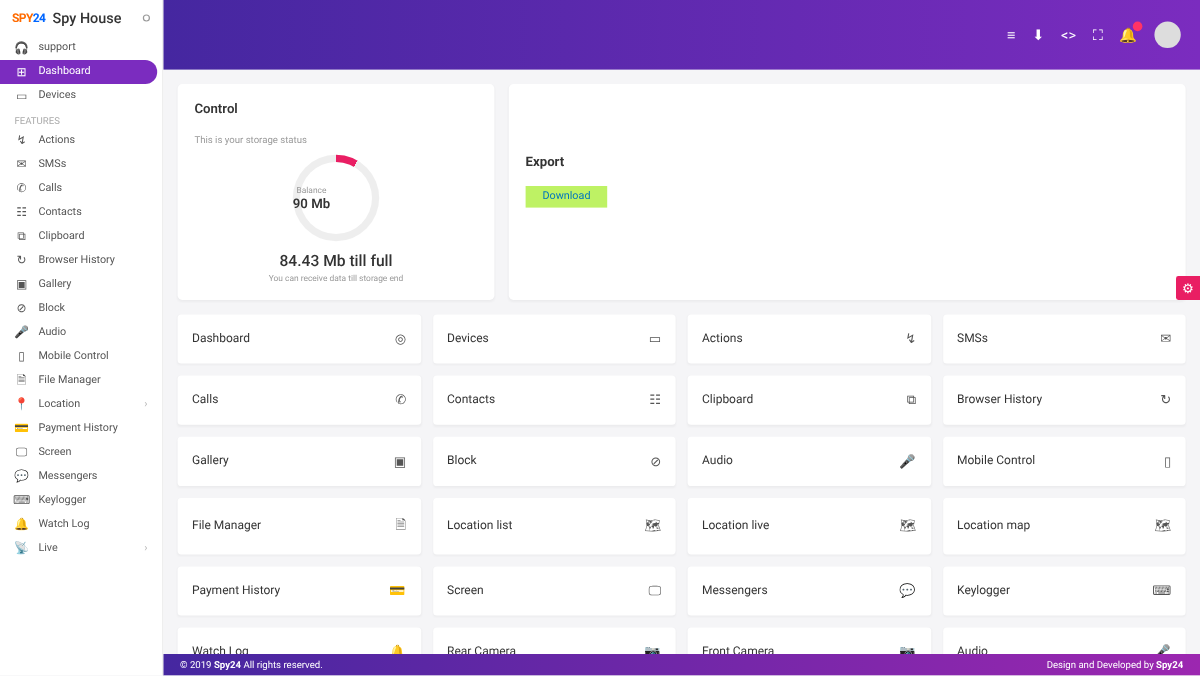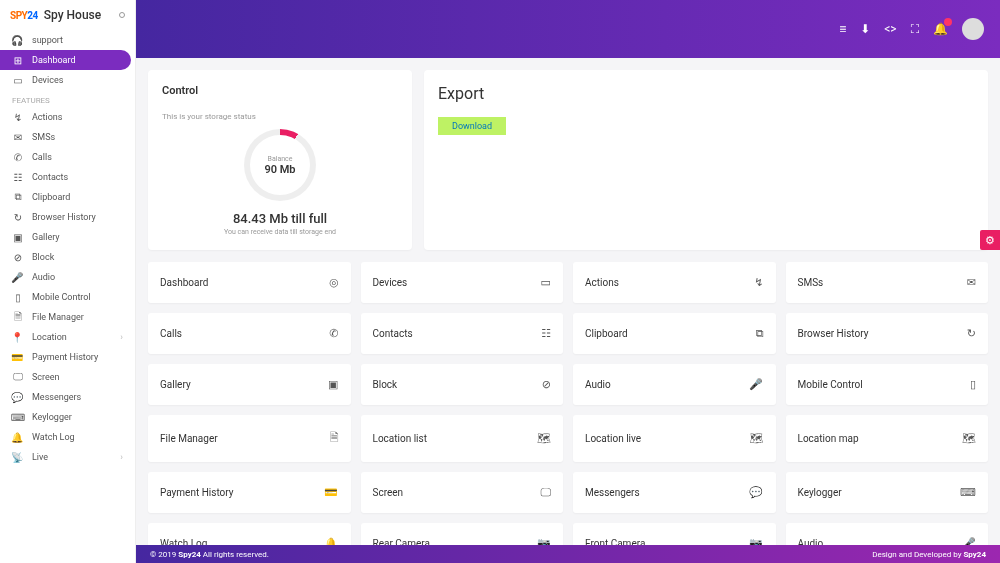--- a/index.html
+++ b/index.html
@@ -22,31 +22,31 @@
 .topbar .avatar { width: 22px; height: 22px; border-radius: 50%; background: #ddd; }
 .badge { position: absolute; top: -4px; right: -4px; width: 8px; height: 8px; background: #ff3366; border-radius: 50%; font-size: 6px; color: #fff; display: flex; align-items: center; justify-content: center; }
 
 .main { position: absolute; left: 136px; right: 0; top: 58px; bottom: 18px; padding: 12px; overflow: hidden; }
 .top-cards { display: flex; gap: 12px; margin-bottom: 12px; }
 .card { background: #fff; border-radius: 4px; padding: 14px; box-shadow: 0 1px 2px rgba(0,0,0,0.04); }
 .storage-card { width: 264px; }
 .storage-card h3 { font-size: 11px; font-weight: 600; color: #333; }
 .storage-card .sub { font-size: 8px; color: #999; margin-top: 15px; }
 .gauge-wrap { display: flex; flex-direction: column; align-items: center; margin-top: 8px; }
-.gauge { width: 72px; height: 72px; border-radius: 50%; position: relative; display: flex; flex-direction: column; align-items: center; justify-content: center; }
+.gauge { width: 72px; height: 72px; border-radius: 50%; position: relative; display: flex; flex-direction: column; align-items: flex-start; justify-content: center; }
 .gauge::before { content: ''; position: absolute; inset: 0; border-radius: 50%; background: conic-gradient(#e91e63 0deg 30deg, #eee 30deg 360deg); }
 .gauge::after { content: ''; position: absolute; inset: 6px; border-radius: 50%; background: #fff; }
 .gauge-inner { position: relative; z-index: 1; text-align: center; }
 .gauge-label { font-size: 7px; color: #999; }
 .gauge-val { font-size: 11px; font-weight: 600; color: #333; }
 .till-full { font-size: 13px; font-weight: 500; color: #333; margin-top: 10px; }
 .till-sub { font-size: 7px; color: #999; margin-top: 2px; }
 
 .export-card { flex: 1; }
-.export-card h3 { font-size: 16px; font-weight: 400; color: #333; margin-bottom: 6px; }
+.export-card h3 { font-size: 11px; font-weight: 700; color: #333; margin-bottom: 6px; margin-top: 44px; }
 .select { display: flex; justify-content: space-between; align-items: center; font-size: 9px; color: #555; padding: 4px 2px; border-bottom: 1px solid #ddd; cursor: pointer; }
 .dl-btn { margin-top: 8px; background: #bef264; color: #0277bd; font-size: 9px; padding: 4px 14px; border: none; cursor: pointer; }
 
 .grid { display: grid; grid-template-columns: repeat(4, 1fr); gap: 10px; }
 .tile { background: #fff; border-radius: 3px; padding: 14px 12px; display: flex; justify-content: space-between; align-items: center; font-size: 10px; color: #333; cursor: pointer; box-shadow: 0 1px 2px rgba(0,0,0,0.04); }
 .tile .ti { font-size: 11px; color: #555; }
 
 .fab { position: absolute; right: 0; top: 230px; width: 20px; height: 20px; background: #e91e63; color: #fff; display: flex; align-items: center; justify-content: center; font-size: 11px; cursor: pointer; border-radius: 2px 0 0 2px; z-index: 20; }
 
 .footer { position: absolute; left: 136px; right: 0; bottom: 0; height: 18px; background: linear-gradient(90deg, #4527a0 0%, #9c27b0 100%); color: #fff; font-size: 8px; display: flex; justify-content: space-between; align-items: center; padding: 0 14px; }

